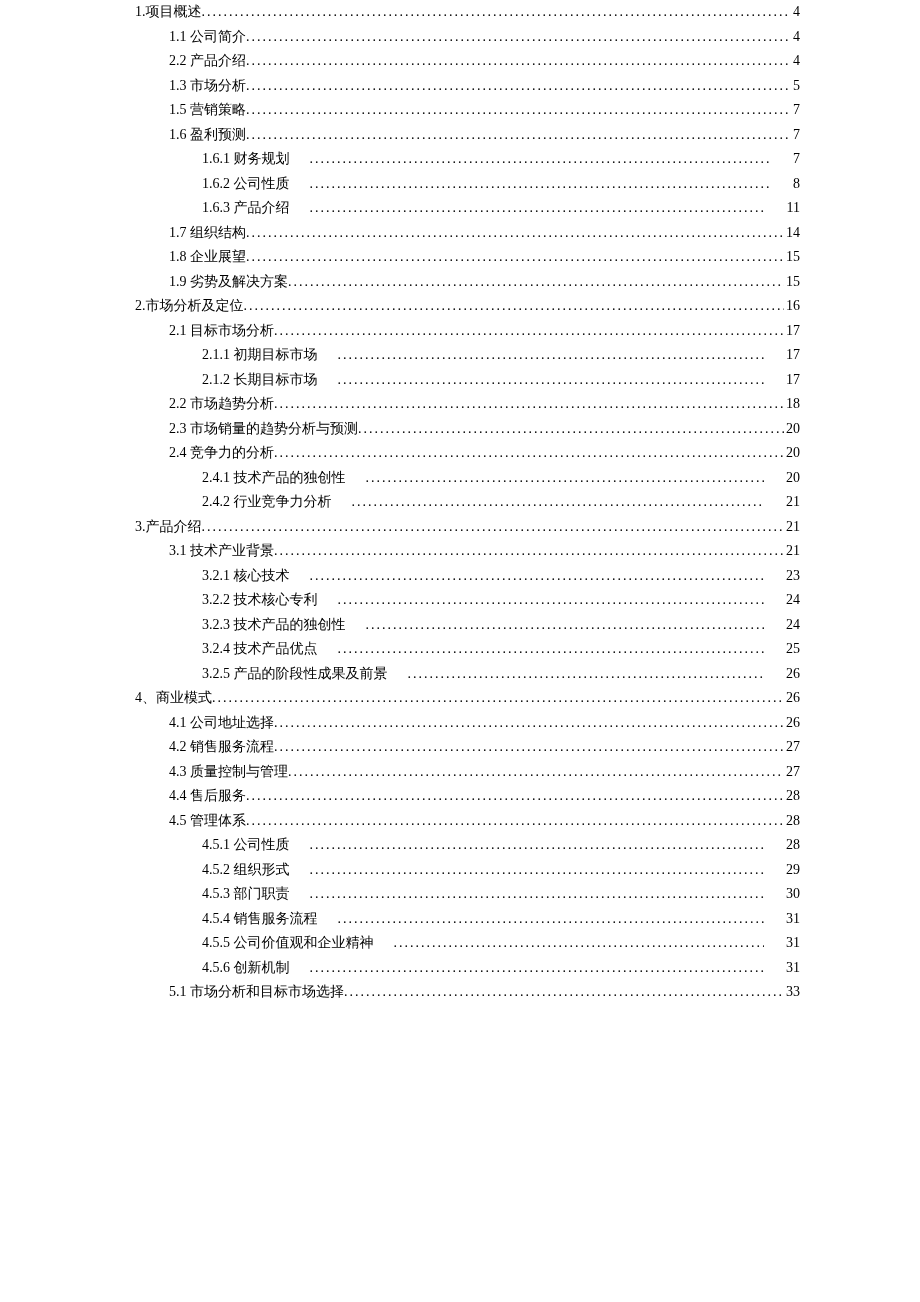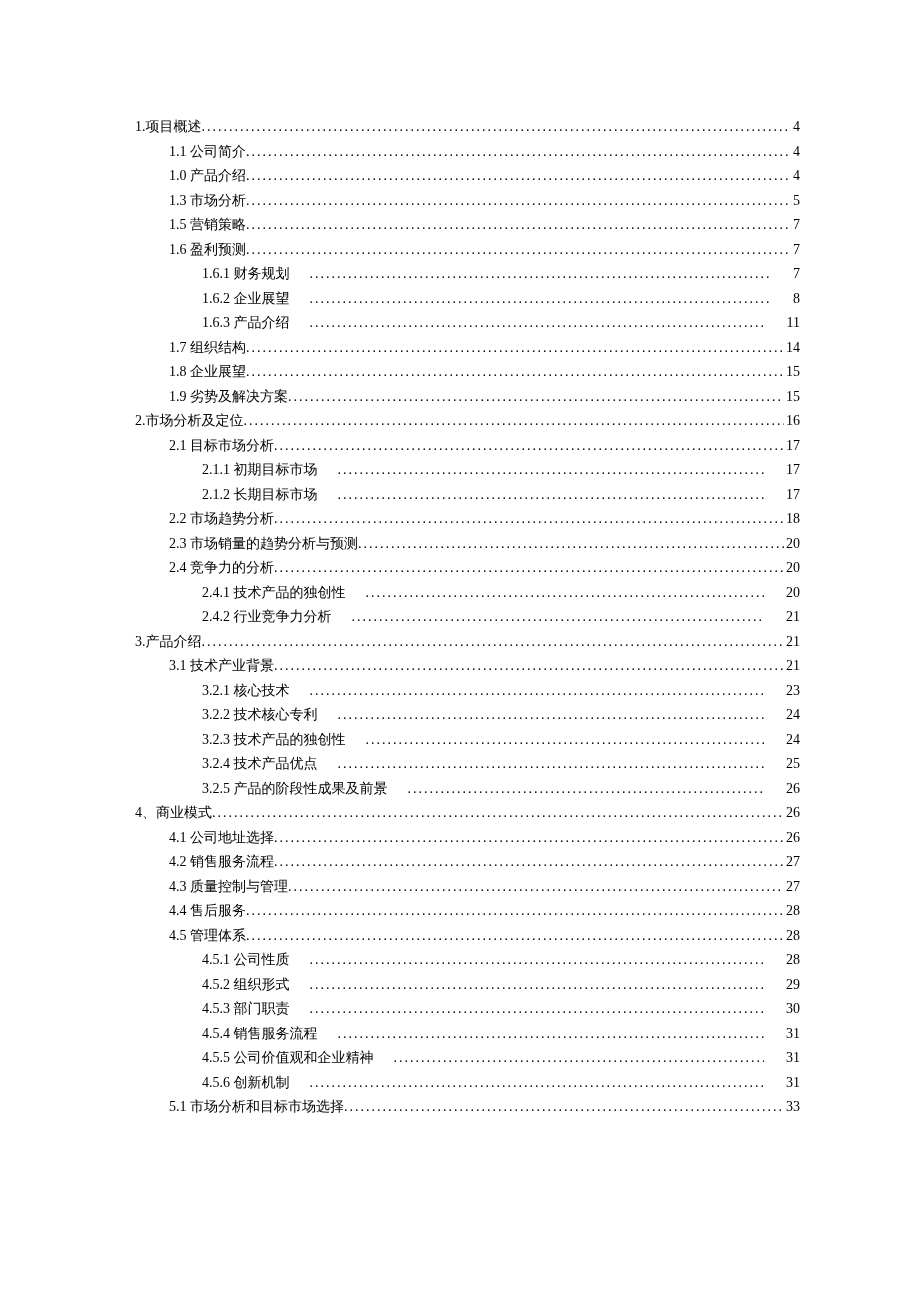--- a/index.html
+++ b/index.html
@@ -10,21 +10,20 @@
   }
   .page {
     width: 920px;
     height: 1302px;
     background: #fff;
     position: relative;
     font-family: "SimSun", "宋体", serif;
     font-size: 14px;
     color: #000;
     box-sizing: border-box;
-    padding-top: 115px;
   }
   .toc {
     margin: 0 120px 0 135px;
   }
   .toc-row {
     display: flex;
     align-items: baseline;
     line-height: 24.5px;
     white-space: nowrap;
   }
@@ -57,21 +56,21 @@
         <span class="toc-title">1.项目概述</span>
         <span class="toc-leader"></span>
         <span class="toc-page">4</span>
       </div>
       <div class="toc-row lvl2">
         <span class="toc-title">1.1 公司简介</span>
         <span class="toc-leader"></span>
         <span class="toc-page">4</span>
       </div>
       <div class="toc-row lvl2">
-        <span class="toc-title">1.0 产品介绍</span>
+        <span class="toc-title">2.2 产品介绍</span>
         <span class="toc-leader"></span>
         <span class="toc-page">4</span>
       </div>
       <div class="toc-row lvl2">
         <span class="toc-title">1.3 市场分析</span>
         <span class="toc-leader"></span>
         <span class="toc-page">5</span>
       </div>
       <div class="toc-row lvl2">
         <span class="toc-title">1.5 营销策略</span>
@@ -82,21 +81,21 @@
         <span class="toc-title">1.6 盈利预测</span>
         <span class="toc-leader"></span>
         <span class="toc-page">7</span>
       </div>
       <div class="toc-row lvl3">
         <span class="toc-title">1.6.1 财务规划</span>
         <span class="toc-leader"></span>
         <span class="toc-page">7</span>
       </div>
       <div class="toc-row lvl3">
-        <span class="toc-title">1.6.2  企业展望</span>
+        <span class="toc-title">1.6.2  公司性质</span>
         <span class="toc-leader"></span>
         <span class="toc-page">8</span>
       </div>
       <div class="toc-row lvl3">
         <span class="toc-title">1.6.3 产品介绍</span>
         <span class="toc-leader"></span>
         <span class="toc-page">11</span>
       </div>
       <div class="toc-row lvl2">
         <span class="toc-title">1.7 组织结构</span>

